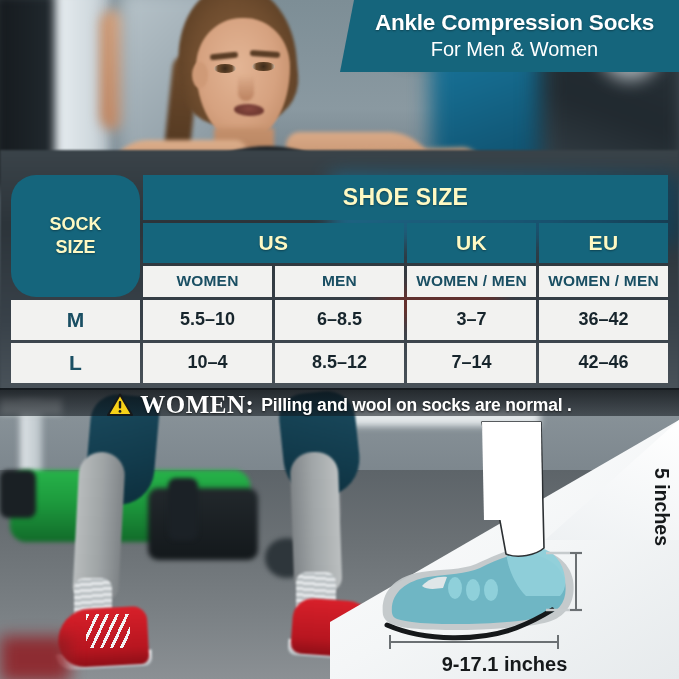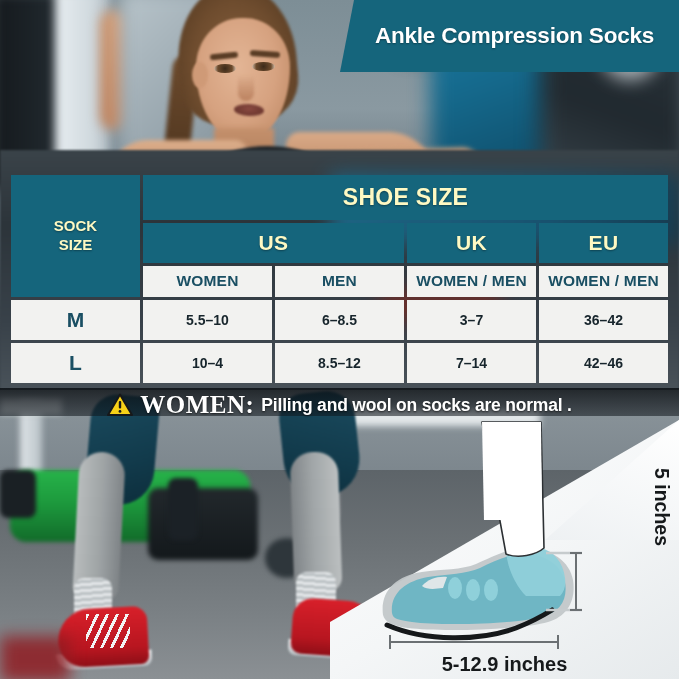--- a/index.html
+++ b/index.html
@@ -254,23 +254,23 @@
   td.th {
     background: #15657c; color: #fef9c3;
     text-shadow: 0 1px 2px rgba(0,0,0,.35);
   }
   td.sub {
     background: #f2f2f0; color: #1a4f63;
     font-size: 15.5px; letter-spacing: .2px;
   }
   td.val {
     background: #f2f2f0; color: #17252c;
-    font-size: 14px;
-  }
-  td.sock-head { font-size: 15px; line-height: 1.25; }
+    font-size: 18px;
+  }
+  td.sock-head { font-size: 18px; line-height: 1.25; border-radius: 25px; }
   td.shoe-head { font-size: 23px; letter-spacing: .3px; }
   td.region    { font-size: 21px; letter-spacing: .4px; }
   td.size-lbl  { background: #f2f2f0; color: #1a4f63; font-size: 21px; }
 
   
   .care {
     position: absolute; left: 0; top: 390px; width: 679px; height: 30px;
     display: flex; align-items: center; justify-content: center; gap: 7px;
     color: #ffffff;
   }
@@ -373,20 +373,21 @@
     <div class="shoe-l-sole"></div>
     <div class="shoe-l"></div>
     <div class="lace-l"></div>
 
     <div class="mid-red2"></div>
     <div class="strip-dark"></div>
   </div>
 
   <div class="banner">
     <div class="banner-title">Ankle Compression Socks</div>
+    <div class="banner-sub">For Men &amp; Women</div>
   </div>
 
   <div class="table-wrap">
     <table class="size">
       <tbody>
           <tr>
         <td class="th sock-head" rowspan="3">
           <span>SOCK</span><br>
           <span>SIZE</span>
         </td>
@@ -463,16 +464,16 @@
       <line x1="246" y1="133" x2="246" y2="190" stroke="#6b7073" stroke-width="2"></line>
       <line x1="240" y1="133" x2="252" y2="133" stroke="#6b7073" stroke-width="2"></line>
       <line x1="240" y1="190" x2="252" y2="190" stroke="#6b7073" stroke-width="2"></line>
 
       <line x1="60" y1="222" x2="228" y2="222" stroke="#6b7073" stroke-width="2"></line>
       <line x1="60" y1="215" x2="60" y2="229" stroke="#6b7073" stroke-width="2"></line>
       <line x1="228" y1="215" x2="228" y2="229" stroke="#6b7073" stroke-width="2"></line>
     </svg>
 
     <div class="dim-v">5 inches</div>
-    <div class="dim-h">5-12.9 inches</div>
+    <div class="dim-h">9-17.1 inches</div>
   </div>
 
 </div>
 
 </body></html>

